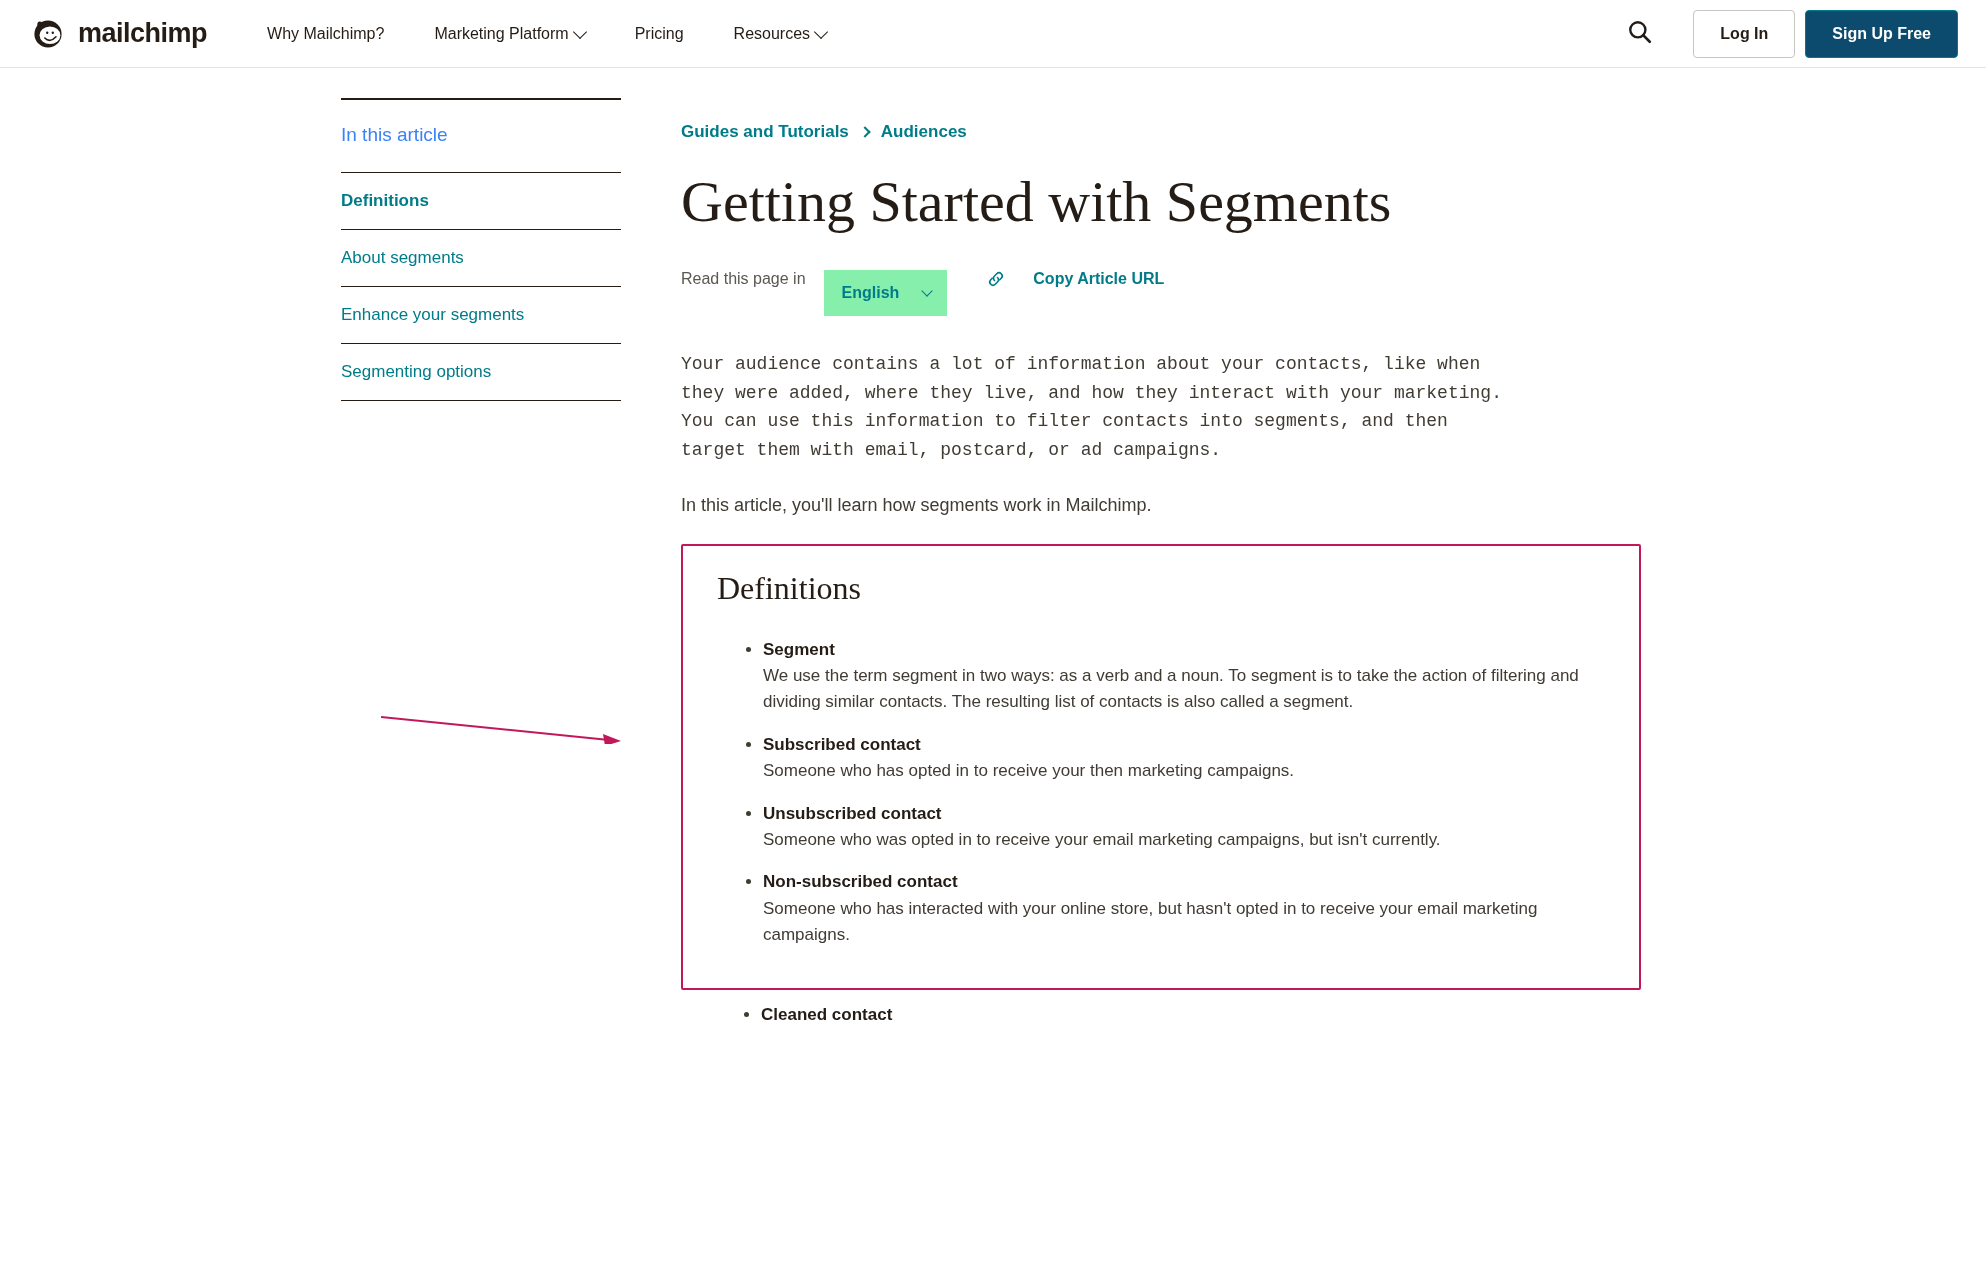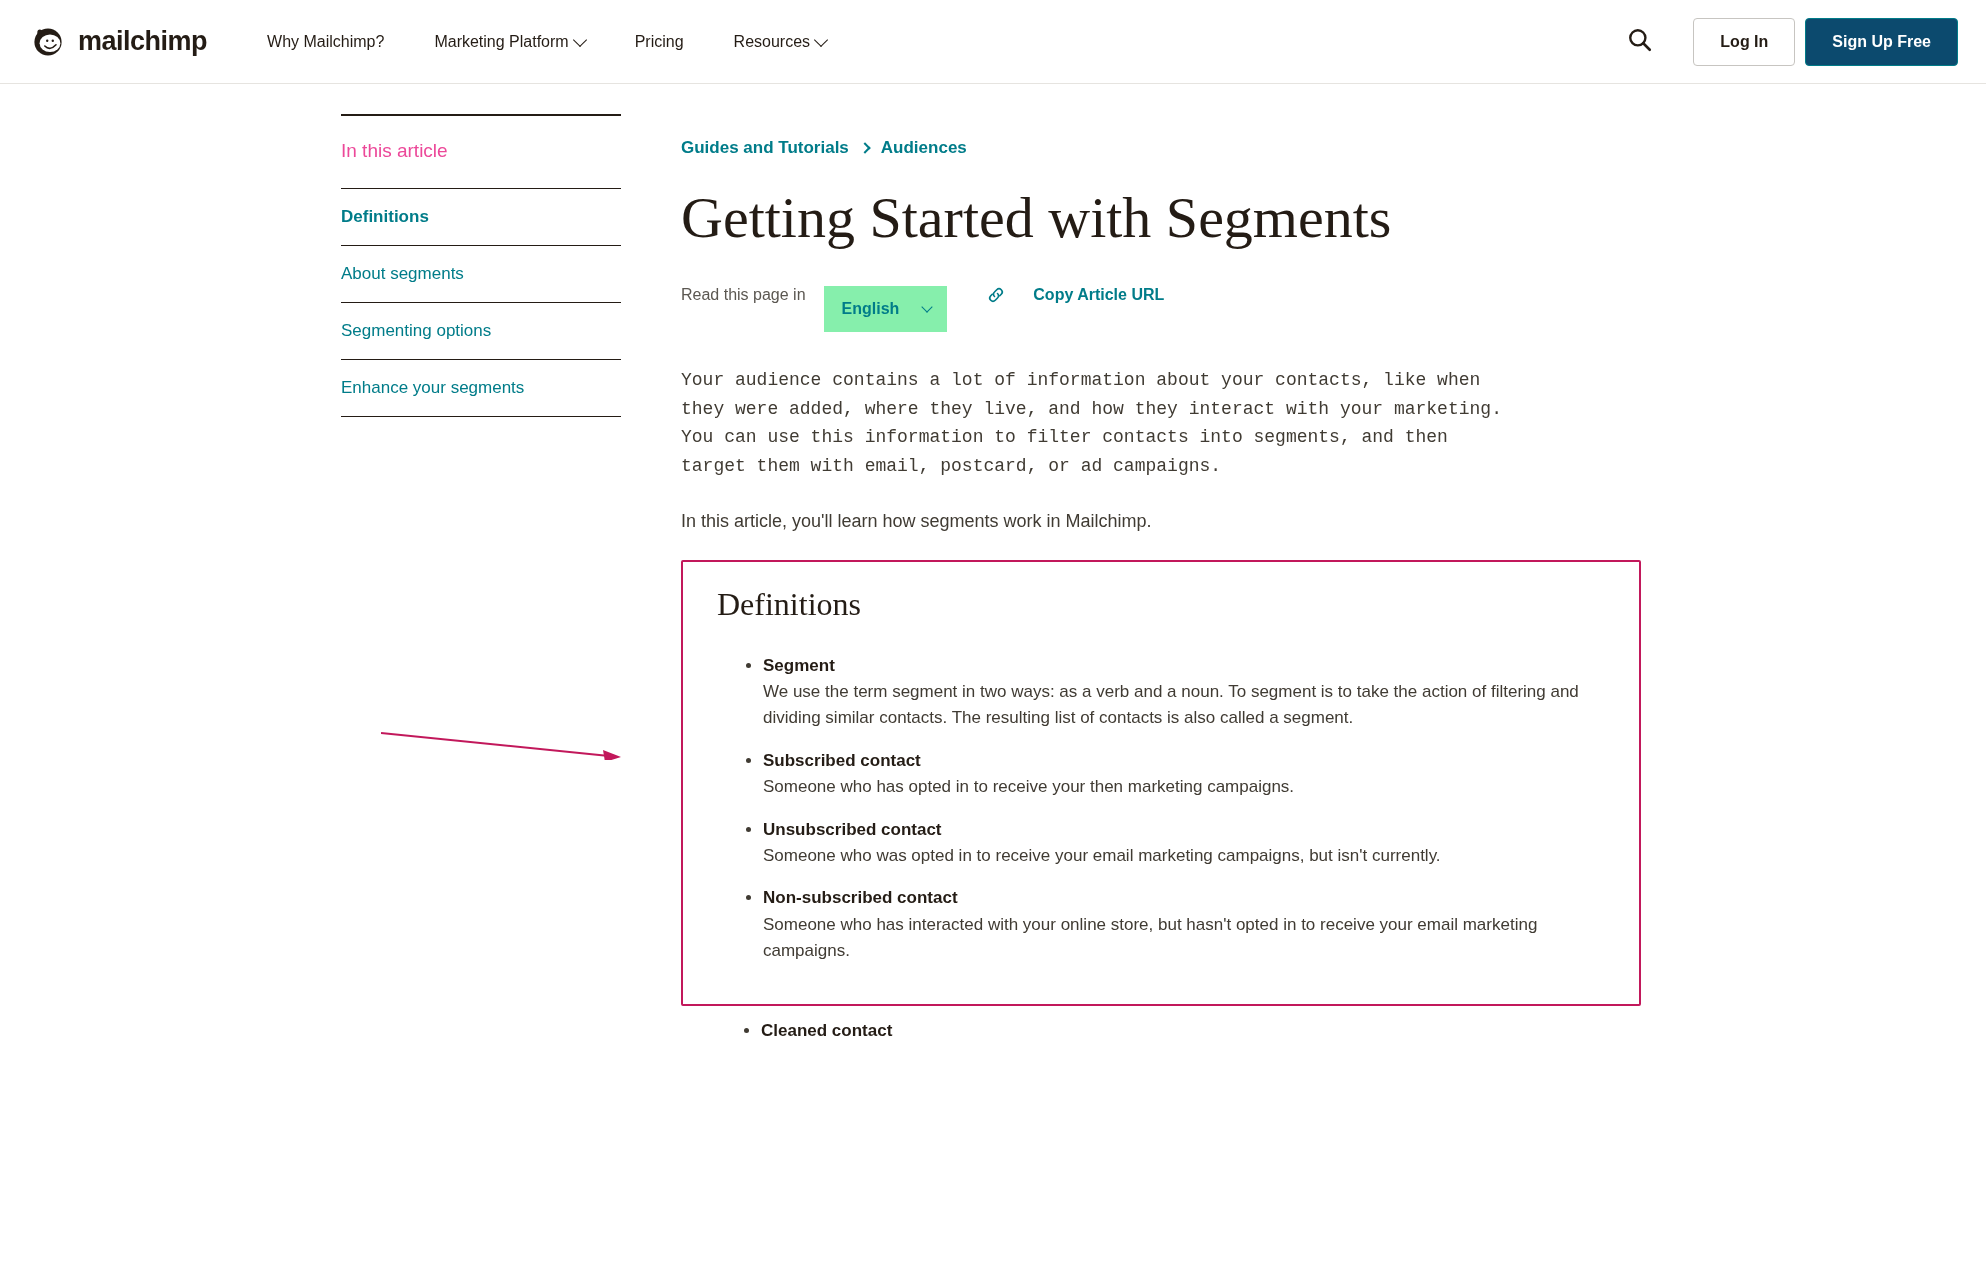--- a/index.html
+++ b/index.html
@@ -7,21 +7,21 @@
     margin: 0;
     font-family: "Helvetica Neue", Helvetica, Arial, sans-serif;
     color: #241c15;
     background: #fff;
   }
   
   .hdr {
     display: flex;
     align-items: center;
     padding: 0 28px;
-    height: 84px;
+    height: 68px;
     border-bottom: 1px solid #e6e4e0;
   }
   .logo-wrap {
     display: flex;
     align-items: center;
     gap: 10px;
     cursor: pointer;
   }
   .logo-text {
     font-weight: 900;
@@ -75,21 +75,21 @@
     width: 280px;
     padding-top: 30px;
     flex-shrink: 0;
   }
   .side-inner {
     border-top: 2px solid #241c15;
     padding-top: 24px;
   }
   .side-title {
     font-size: 19px;
-    color: #ec4899;
+    color: #3b82f6;
     padding-bottom: 26px;
   }
   .side-item {
     font-size: 17px;
     padding: 18px 0;
     border-bottom: 1px solid #241c15;
     cursor: pointer;
     color: #007c89;
   }
   .side-item.first { border-top: 1px solid #241c15; font-weight:700;}
@@ -228,22 +228,22 @@
   <button class="btn btn-primary">Sign Up Free</button>
 </header>
 
 <div class="page">
 
   <aside class="side">
     <div class="side-inner">
       <div class="side-title">In this article</div>
       <div class="side-item first">Definitions</div>
       <div class="side-item">About segments</div>
+      <div class="side-item">Enhance your segments</div>
       <div class="side-item">Segmenting options</div>
-      <div class="side-item">Enhance your segments</div>
     </div>
   </aside>
 
   <main class="main">
 
     <div class="crumbs">
       <span class="crumb">Guides and Tutorials</span>
       <span class="crumb-sep"></span>
       <span class="crumb">Audiences</span>
     </div>

